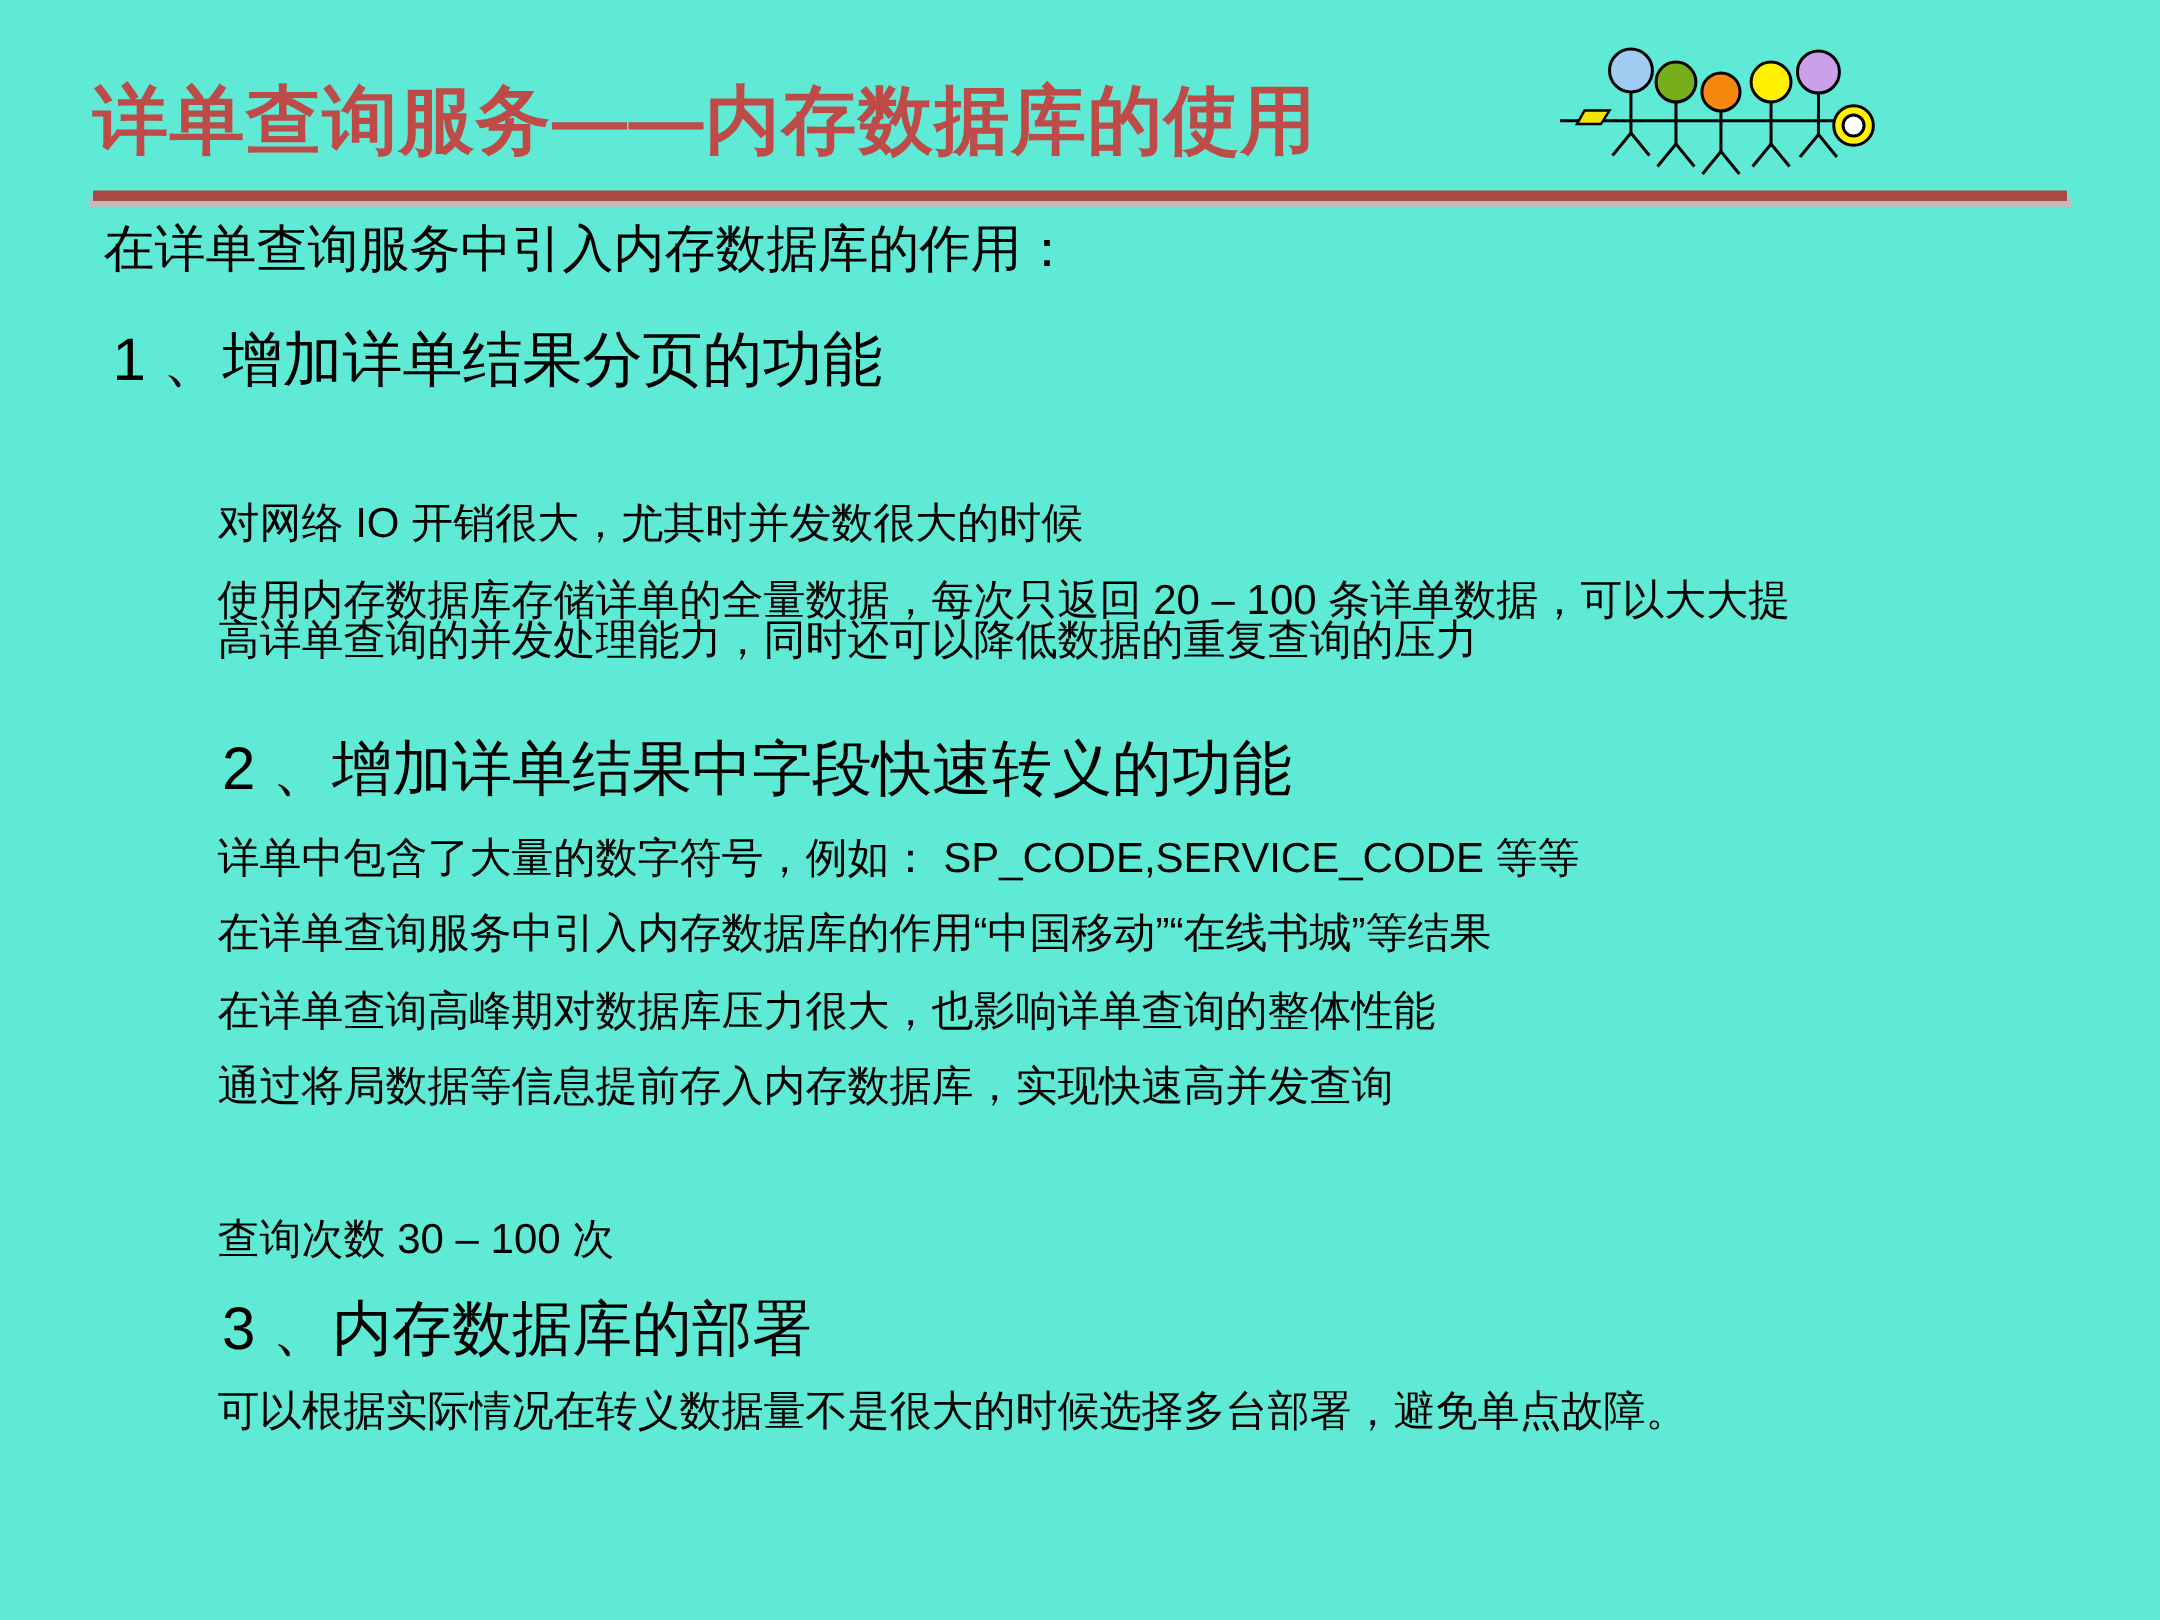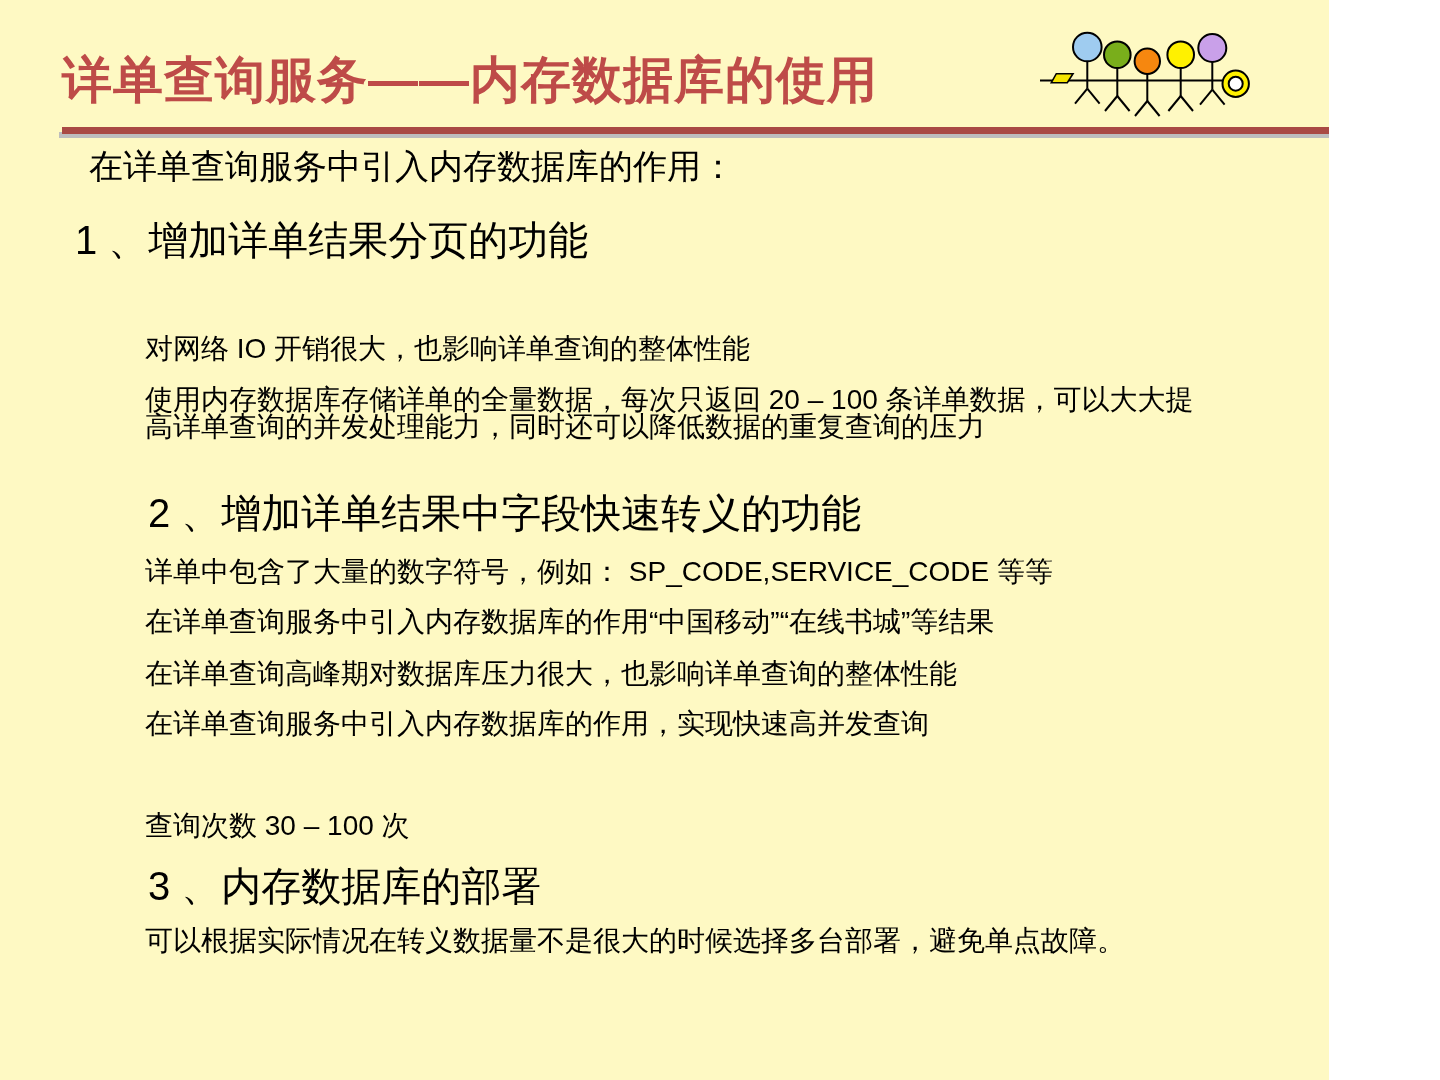--- a/index.html
+++ b/index.html
@@ -1,28 +1,28 @@
 <!DOCTYPE html>
 <html><head>
 <meta charset="utf-8">
 <style>
   html,body{margin:0;padding:0;background:#fff;}
   .slide{
-    position:relative;width:1329px;height:1080px;background:#fef9c3;overflow:hidden;
+    position:relative;width:1440px;height:1080px;background:#5eead4;overflow:hidden;
     font-family:"Liberation Sans","DejaVu Sans",sans-serif;color:#000;
   }
   .title{
     position:absolute;left:62px;top:52px;margin:0;
     font-size:50px;line-height:56px;font-weight:bold;letter-spacing:1px;white-space:nowrap;
   }
   .logo{position:absolute;left:1038px;top:22px;width:230px;height:100px;}
   .rule{position:absolute;left:62px;top:127px;width:1316px;height:7px;}
   .rule-shadow{position:absolute;left:59px;top:132px;width:1322px;height:6px;}
   .t{position:absolute;white-space:nowrap;color:#000;}
-  .intro{left:89px;top:146px;font-size:34px;line-height:40px;}
+  .intro{left:69px;top:146px;font-size:34px;line-height:40px;}
   .h{font-size:40px;line-height:46px;}
   .b{left:145px;font-size:28px;line-height:34px;}
 </style>
 </head>
 <body>
 
 <div class="slide">
 
   <h1 class="title" style="color: rgb(190, 75, 72);">详单查询服务——内存数据库的使用</h1>
 
@@ -65,27 +65,27 @@
     <circle cx="197.7" cy="61.7" r="13.2" stroke="#000" stroke-width="2" fill="#FFF100"></circle>
     <circle cx="197.7" cy="61.7" r="7" stroke="#000" stroke-width="2" fill="#ffffff"></circle>
   </svg>
 
   <div class="rule-shadow" style="background: rgb(189, 189, 189);"></div>
   <div class="rule" style="background: rgb(169, 74, 68);"></div>
 
   <div class="t intro">在详单查询服务中引入内存数据库的作用：</div>
 
   <div class="t h" style="left:75px;top:217px">1 、增加详单结果分页的功能</div>
-  <div class="t b" style="top:332px">对网络 IO 开销很大，也影响详单查询的整体性能</div>
+  <div class="t b" style="top:332px">对网络 IO 开销很大，尤其时并发数很大的时候</div>
   <div class="t b" style="top:383px">使用内存数据库存储详单的全量数据，每次只返回 20 – 100 条详单数据，可以大大提</div>
   <div class="t b" style="top:410px">高详单查询的并发处理能力，同时还可以降低数据的重复查询的压力</div>
 
   <div class="t h" style="left:148px;top:490px">2 、增加详单结果中字段快速转义的功能</div>
   <div class="t b" style="top:555px">详单中包含了大量的数字符号，例如： SP_CODE,SERVICE_CODE 等等</div>
   <div class="t b" style="top:605px">在详单查询服务中引入内存数据库的作用“中国移动”“在线书城”等结果</div>
   <div class="t b" style="top:657px">在详单查询高峰期对数据库压力很大，也影响详单查询的整体性能</div>
-  <div class="t b" style="top:707px">在详单查询服务中引入内存数据库的作用，实现快速高并发查询</div>
+  <div class="t b" style="top:707px">通过将局数据等信息提前存入内存数据库，实现快速高并发查询</div>
   <div class="t b" style="top:809px">查询次数 30 – 100 次</div>
 
   <div class="t h" style="left:148px;top:863px">3 、内存数据库的部署</div>
   <div class="t b" style="top:924px">可以根据实际情况在转义数据量不是很大的时候选择多台部署，避免单点故障。</div>
 
 </div>
 
 </body></html>

